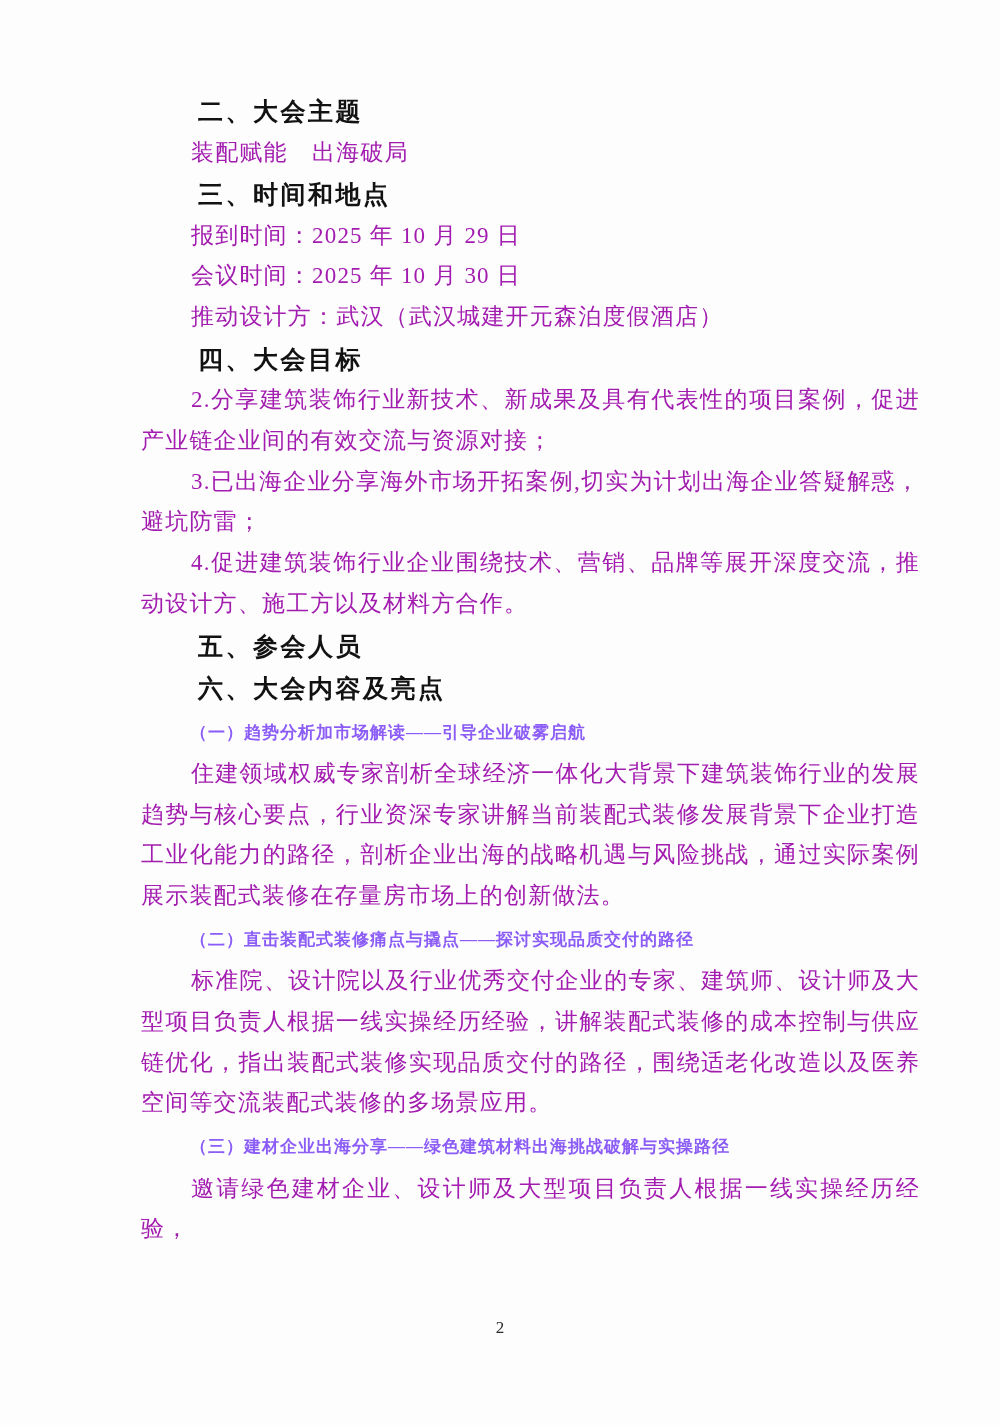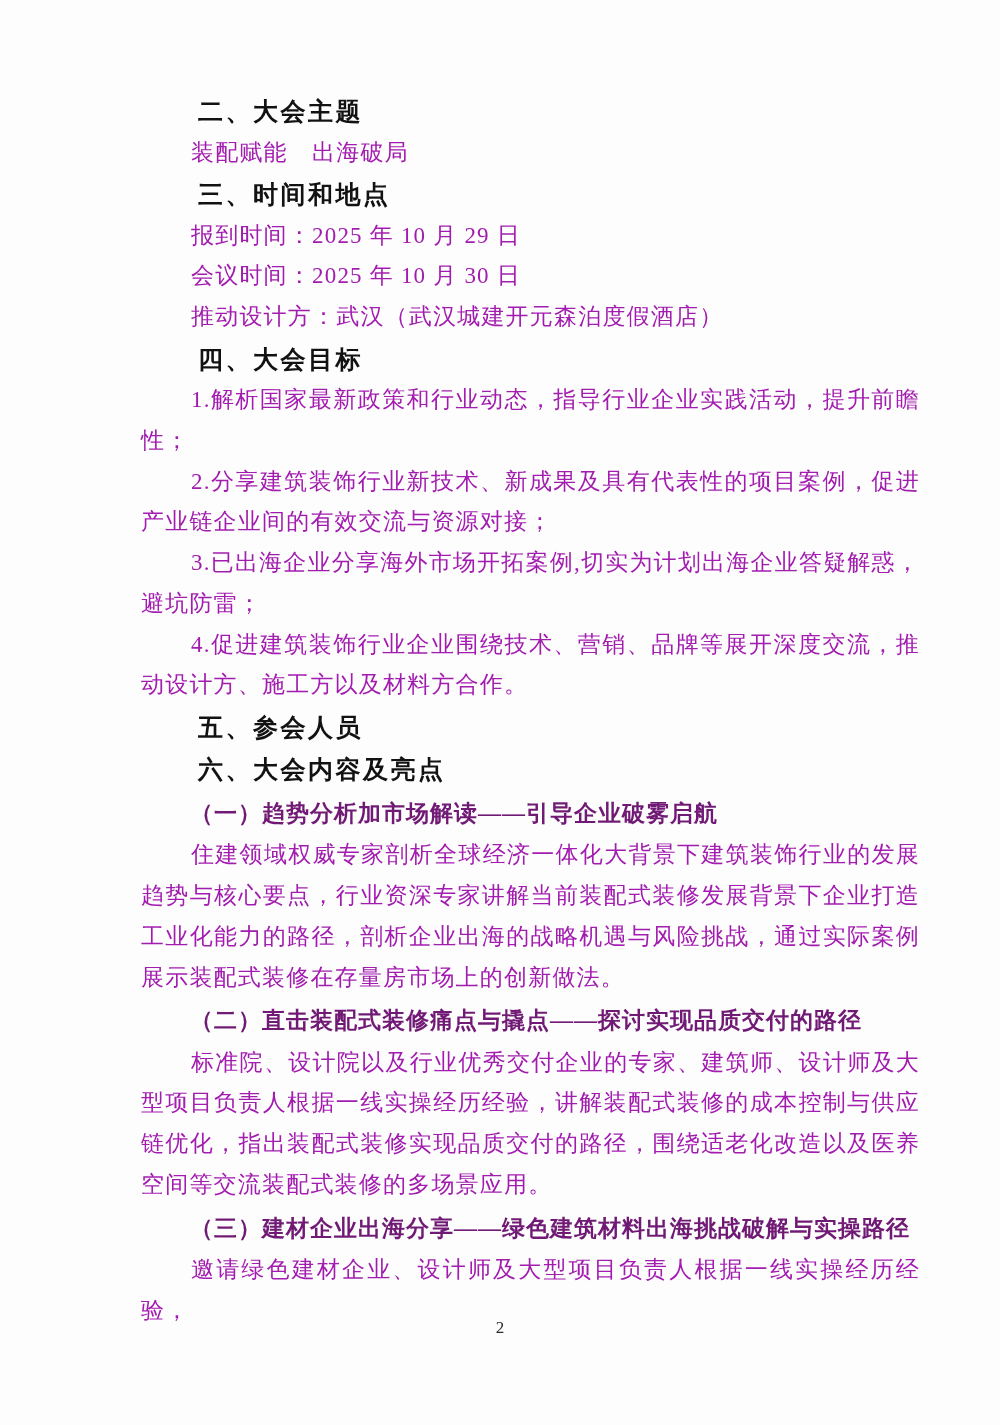--- a/index.html
+++ b/index.html
@@ -36,26 +36,26 @@
     font-size: 25px;
     line-height: 41.5px;
     letter-spacing: 2.5px;
     text-indent: 57px;
     font-weight: 700;
     color: #121212;
     font-family: "Liberation Sans", sans-serif;
   }
   .h2 {
     margin: 2px 0 1px 0;
-    font-size: 23px;
+    font-size: 17px;
     line-height: 41.5px;
     letter-spacing: 1px;
     text-indent: 49px;
     font-weight: 700;
-    color: #701a75;
+    color: #8b5cf6;
     font-family: "Liberation Serif", serif;
   }
   .page-number {
     position: absolute;
     left: 0;
     right: 0;
     top: 1317px;
     text-align: center;
     font-size: 17px;
     line-height: 22px;
@@ -68,21 +68,20 @@
 
 <div class="page">
   <div class="content">
     <h2 class="h1">二、大会主题</h2>
     <p class="para">装配赋能　出海破局</p>
     <h2 class="h1">三、时间和地点</h2>
     <p class="para">报到时间：2025 年 10 月 29 日</p>
     <p class="para">会议时间：2025 年 10 月 30 日</p>
     <p class="para">推动设计方：武汉（武汉城建开元森泊度假酒店）</p>
     <h2 class="h1">四、大会目标</h2>
-    <p class="para">1.解析国家最新政策和行业动态，指导行业企业实践活动，提升前瞻性；</p>
     <p class="para">2.分享建筑装饰行业新技术、新成果及具有代表性的项目案例，促进产业链企业间的有效交流与资源对接；</p>
     <p class="para">3.已出海企业分享海外市场开拓案例,切实为计划出海企业答疑解惑，避坑防雷；</p>
     <p class="para">4.促进建筑装饰行业企业围绕技术、营销、品牌等展开深度交流，推动设计方、施工方以及材料方合作。</p>
     <h2 class="h1">五、参会人员</h2>
     <h2 class="h1">六、大会内容及亮点</h2>
     <h3 class="h2">（一）趋势分析加市场解读——引导企业破雾启航</h3>
     <p class="para">住建领域权威专家剖析全球经济一体化大背景下建筑装饰行业的发展趋势与核心要点，行业资深专家讲解当前装配式装修发展背景下企业打造工业化能力的路径，剖析企业出海的战略机遇与风险挑战，通过实际案例展示装配式装修在存量房市场上的创新做法。</p>
     <h3 class="h2">（二）直击装配式装修痛点与撬点——探讨实现品质交付的路径</h3>
     <p class="para">标准院、设计院以及行业优秀交付企业的专家、建筑师、设计师及大型项目负责人根据一线实操经历经验，讲解装配式装修的成本控制与供应链优化，指出装配式装修实现品质交付的路径，围绕适老化改造以及医养空间等交流装配式装修的多场景应用。</p>
     <h3 class="h2">（三）建材企业出海分享——绿色建筑材料出海挑战破解与实操路径</h3>

